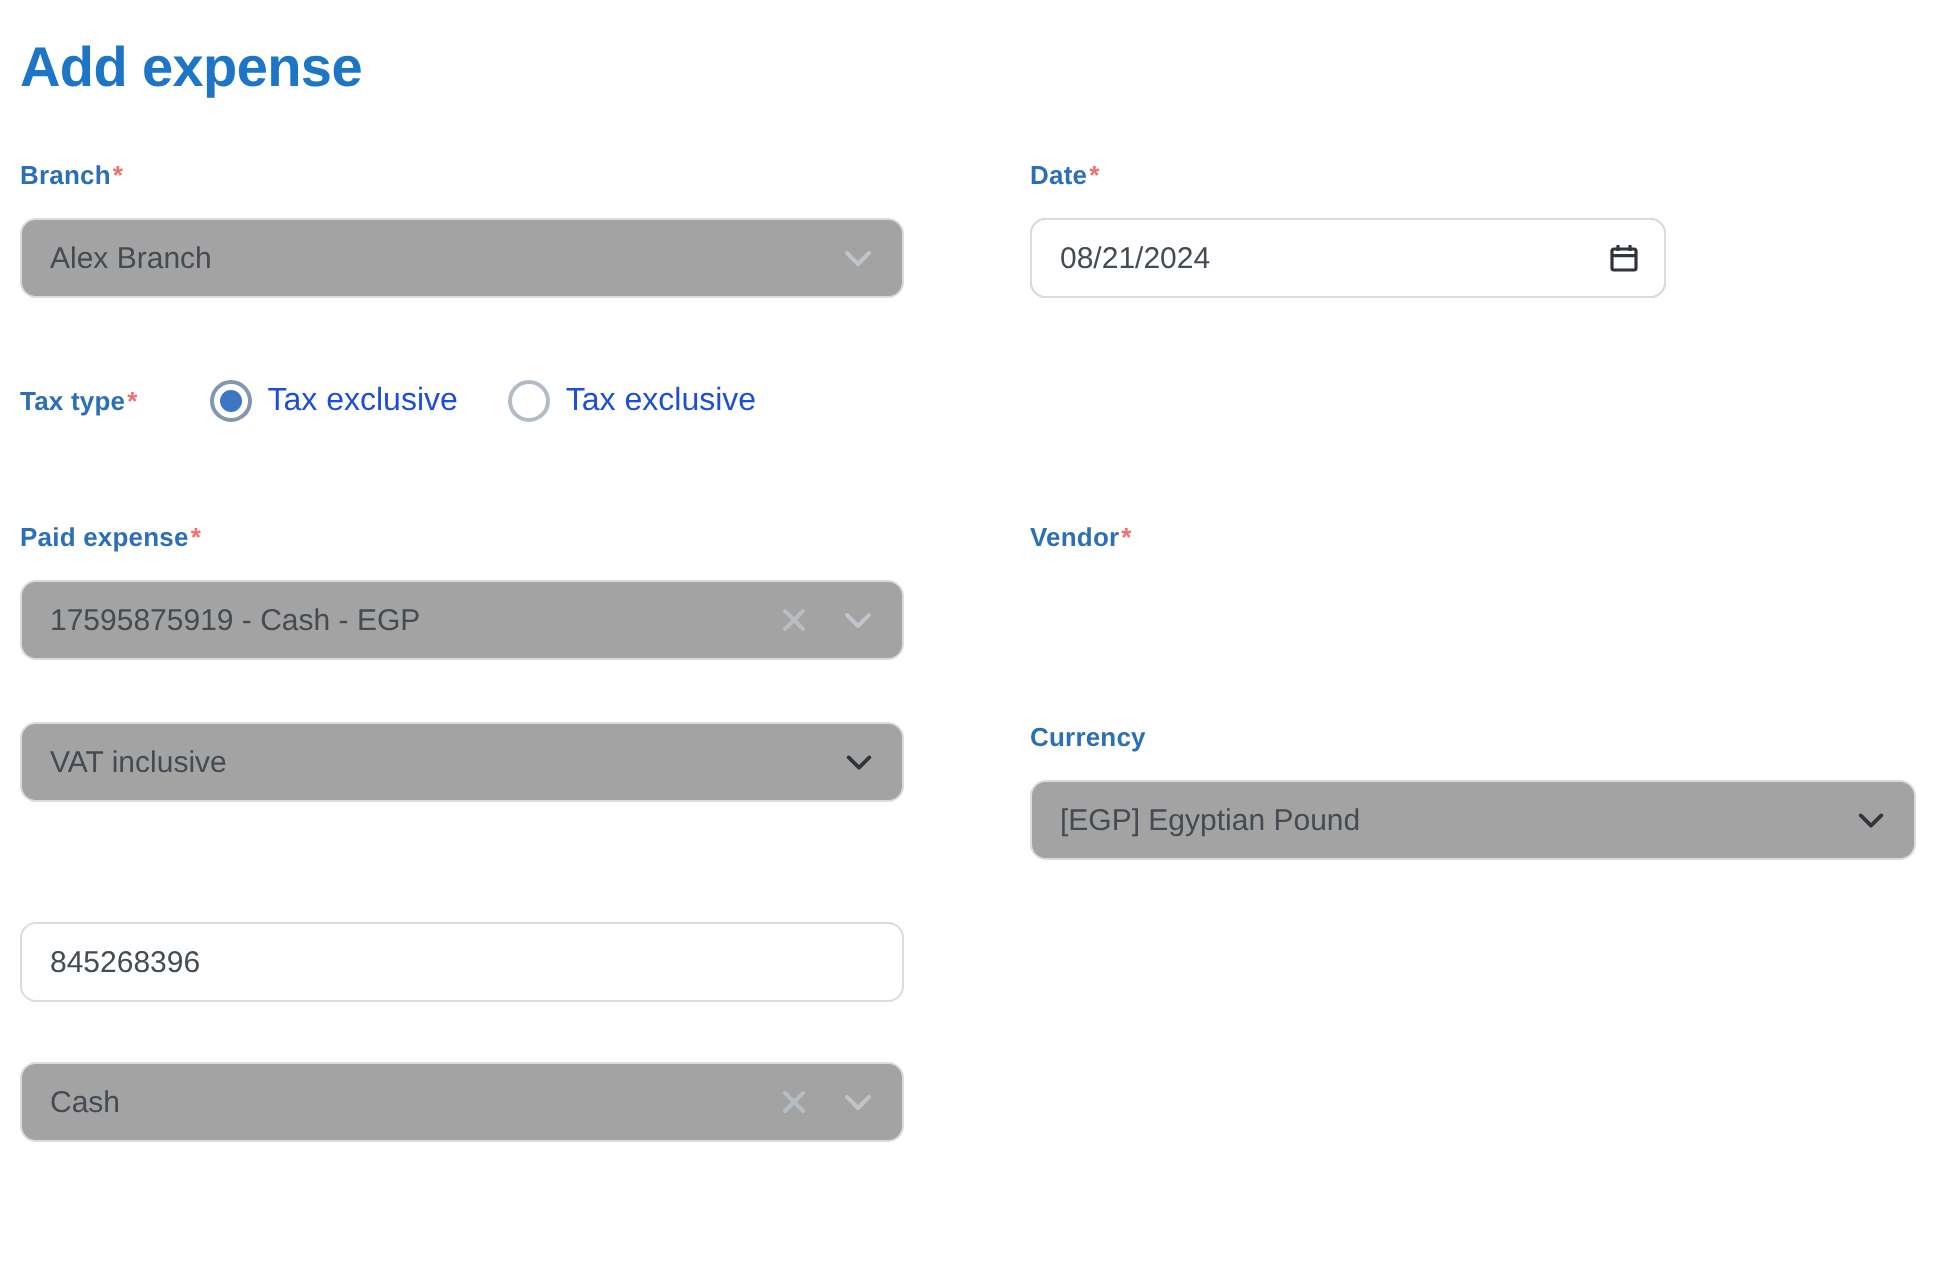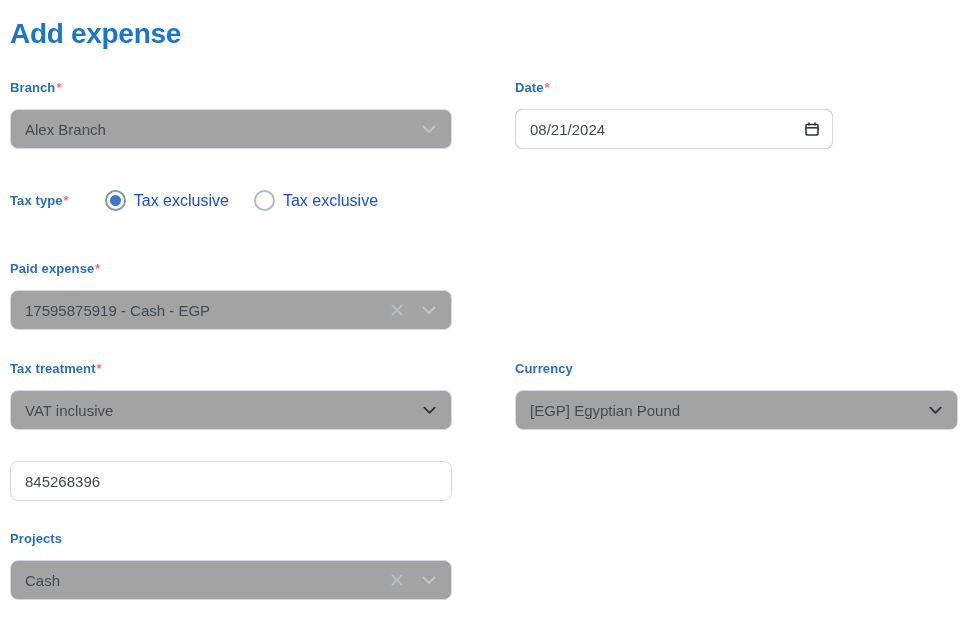--- a/index.html
+++ b/index.html
@@ -190,26 +190,26 @@
       </span>
       <span class="icon-btn chev-pos icon-light">
         <svg width="16" height="16" viewBox="0 0 16 16">
             <path d="M2.5 5.5 L8 11 L13.5 5.5" stroke="currentColor" stroke-width="2" fill="none" stroke-linecap="round" stroke-linejoin="round"></path>
           </svg>
       </span>
     </div>
   </div>
 
   <div class="group">
-  </div>
-
-  <div class="group">
-    <div class="field-label">
-      <span>Tax treatment</span><span class="req">*</span>
-    </div>
+    <div class="field-label">
+      <span>Vendor</span><span class="req">*</span>
+    </div>
+  </div>
+
+  <div class="group">
     <div class="control">
       <span class="value-text">VAT inclusive</span>
       <span class="icon-btn chev-pos icon-dark">
         <svg width="15" height="15" viewBox="0 0 16 16">
             <path d="M2.5 5 L8 10.5 L13.5 5" stroke="currentColor" stroke-width="2" fill="none" stroke-linecap="round" stroke-linejoin="round"></path>
           </svg>
       </span>
     </div>
   </div>
 
@@ -227,23 +227,20 @@
     </div>
   </div>
 
   <div class="group" style="margin-bottom:30px;">
     <input class="text-input" type="text" value="845268396" style="">
   </div>
   <div></div>
 
 
   <div class="group">
-    <div class="field-label">
-      <span>Projects</span>
-    </div>
     <div class="control">
       <span class="value-text">Cash</span>
       <span class="icon-btn clear-pos icon-light">
         <svg width="14" height="14" viewBox="0 0 14 14">
             <path d="M2.5 2.5 L11.5 11.5 M11.5 2.5 L2.5 11.5" stroke="#b7bdc3" stroke-width="2" stroke-linecap="round"></path>
           </svg>
       </span>
       <span class="icon-btn chev-pos icon-light">
         <svg width="16" height="16" viewBox="0 0 16 16">
             <path d="M2.5 5.5 L8 11 L13.5 5.5" stroke="currentColor" stroke-width="2" fill="none" stroke-linecap="round" stroke-linejoin="round"></path>

